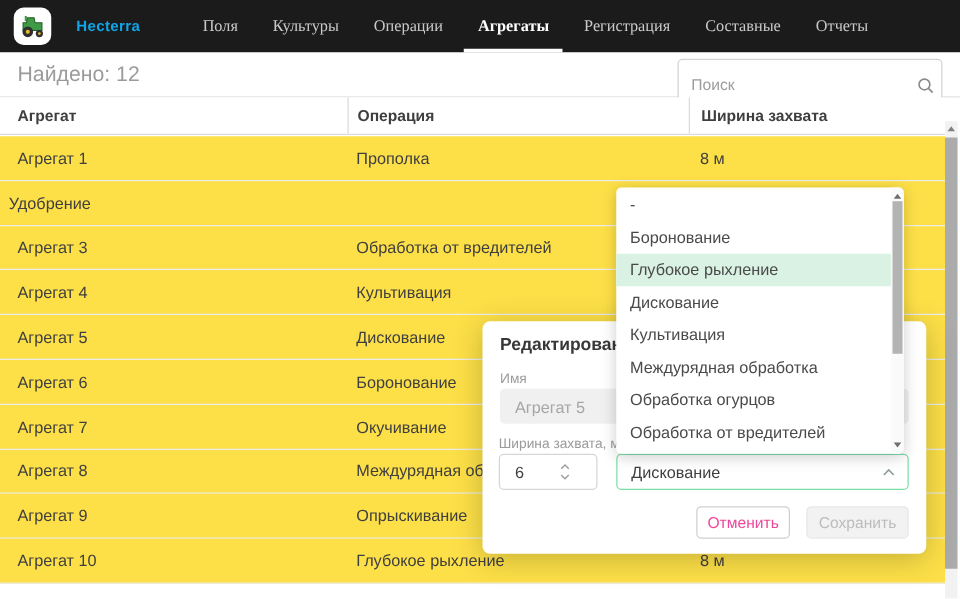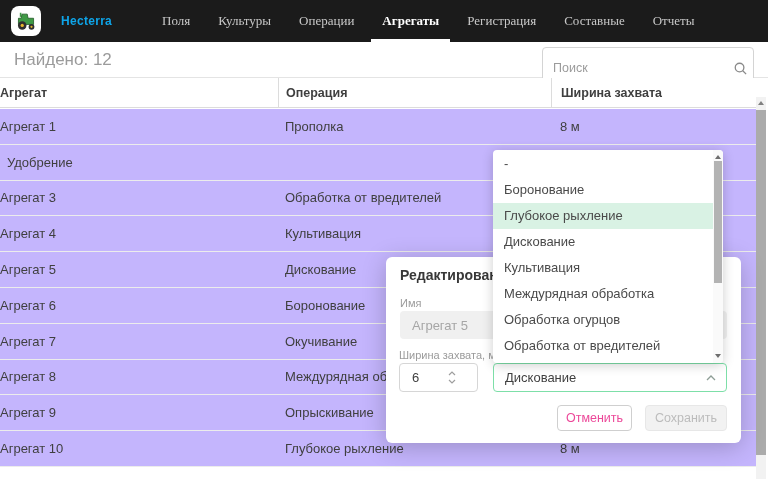--- a/index.html
+++ b/index.html
@@ -31,26 +31,26 @@
   .search-box input { flex:1; border:none; outline:none; background:transparent;
                       font-family:"Liberation Sans", sans-serif;
                       font-size:12.5px; color:#3f3f3f; padding:0 4px 0 10px; min-width:0; }
   .search-box input::placeholder { color:#9b9b9b; }
   .search-icon-wrap { width:26px; height:100%; display:flex; align-items:center; justify-content:center; cursor:pointer; }
 
   
   .thead { position:absolute; left:0; top:78px; width:756px; height:30px; display:flex;
            border-bottom:1px solid #dcdcdc; background:#fff; }
   .th { font-size:12.5px; font-weight:bold; color:#3f3f3f; display:flex; align-items:center; }
-  .c1 { width:278px; padding-left:0; }
+  .c1 { width:278px; padding-left:14px; }
   .c2 { width:273px; padding-left:7px; }
   .c3 { width:205px; padding-left:9px; }
   .thead .c2, .thead .c3 { border-left:1px solid #dcdcdc; }
   .tbody { position:absolute; left:0; top:109px; width:756px; }
-  .tr { display:flex; height:35.8px; border-bottom:1px solid #ececec; background:#c4b5fd; cursor:pointer; }
+  .tr { display:flex; height:35.8px; border-bottom:1px solid #ececec; background:#fde047; cursor:pointer; }
   .td { font-size:13px; color:#3f3f3f; display:flex; align-items:center; white-space:nowrap; overflow:hidden; }
 
   
   .page-scrollbar { position:absolute; left:756px; top:97px; width:10px; height:382px; background:#f2f2f2; }
   .sb-arrow-up { position:absolute; left:2px; top:4px; width:0; height:0;
                  border-left:3px solid transparent; border-right:3px solid transparent;
                  border-bottom:4px solid #808080; }
   .page-thumb { position:absolute; left:0; top:13px; width:10px; height:345px; background:#ababab; }
 
   

